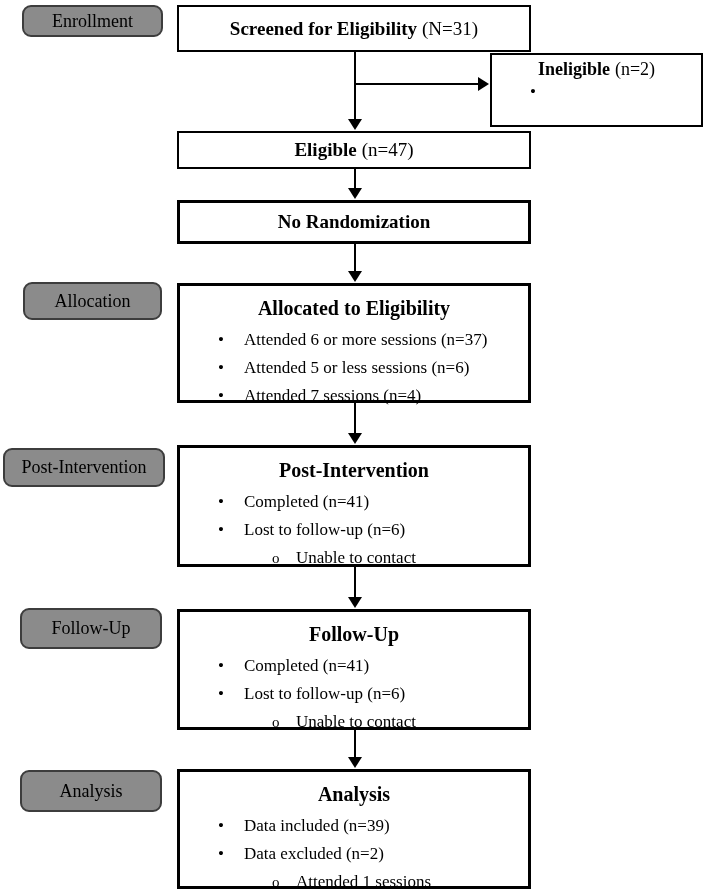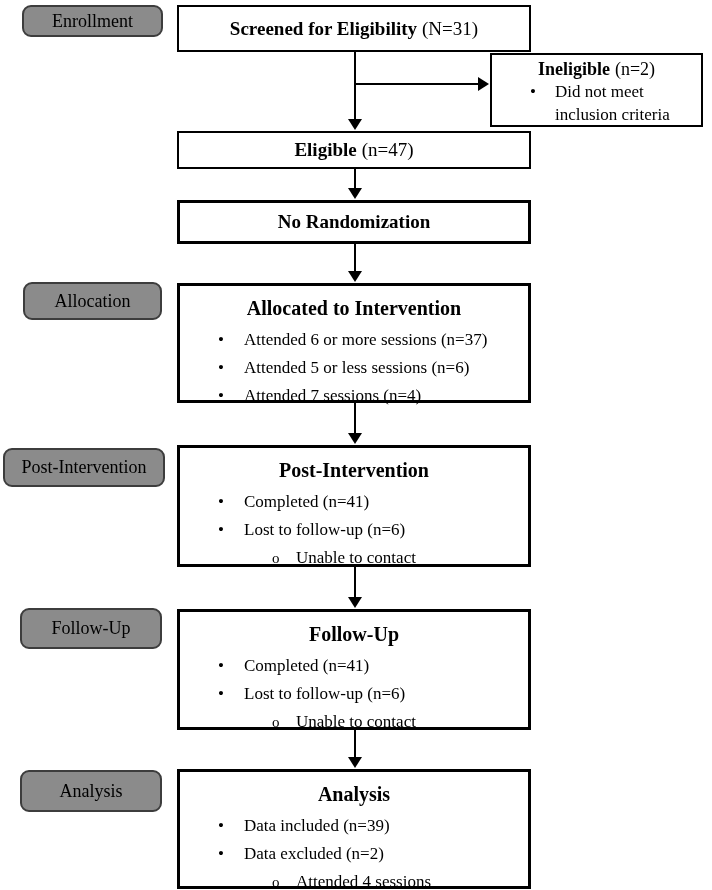--- a/index.html
+++ b/index.html
@@ -73,39 +73,38 @@
     </div>
   </div>
 
   <div class="fbox" id="ineligible-box" style="top:53px;height:74px;">
     <div class="box-title">
       <span>Ineligible</span><span class="note">(n=2)</span>
     </div>
     <ul class="blist">
       <li>
         <span class="marker">•</span>
-        <span>Did not meet inclusion criteria</span>
       </li>
     </ul>
   </div>
 
   <div class="fbox center-one-line" style="top:131px;height:38px;">
     <div class="box-title">
       <span>Eligible</span><span class="note">(n=47)</span>
     </div>
   </div>
 
   <div class="fbox thick center-one-line" style="top:200px;height:44px;">
     <div class="box-title">
       <span>No Randomization</span>
     </div>
   </div>
 
   <div class="fbox thick big" style="top:283px;height:120px;">
-    <div class="box-title">Allocated to Intervention</div>
+    <div class="box-title">Allocated to Eligibility</div>
     <ul class="blist">
       <li>
         <span class="marker">•</span>
         <span>Attended 6 or more sessions (n=37)</span>
       </li>
       <li>
         <span class="marker">•</span>
         <span>Attended 5 or less sessions (n=6)</span>
       </li>
       <li>
@@ -157,21 +156,21 @@
       <li>
         <span class="marker">•</span>
         <span>Data included (n=39)</span>
       </li>
       <li>
         <span class="marker">•</span>
         <span>Data excluded (n=2)</span>
       </li>
       <li class="sub">
         <span class="marker">o</span>
-        <span>Attended 4 sessions</span>
+        <span>Attended 1 sessions</span>
       </li>
     </ul>
   </div>
 
   <div class="arrow-v" style="top:52px;height:68px;"></div>
   <div class="arrow-h"></div>
   <div class="arrow-v" style="top:169px;height:20px;"></div>
   <div class="arrow-v" style="top:241px;height:31px;"></div>
   <div class="arrow-v" style="top:403px;height:31px;"></div>
   <div class="arrow-v" style="top:567px;height:31px;"></div>

